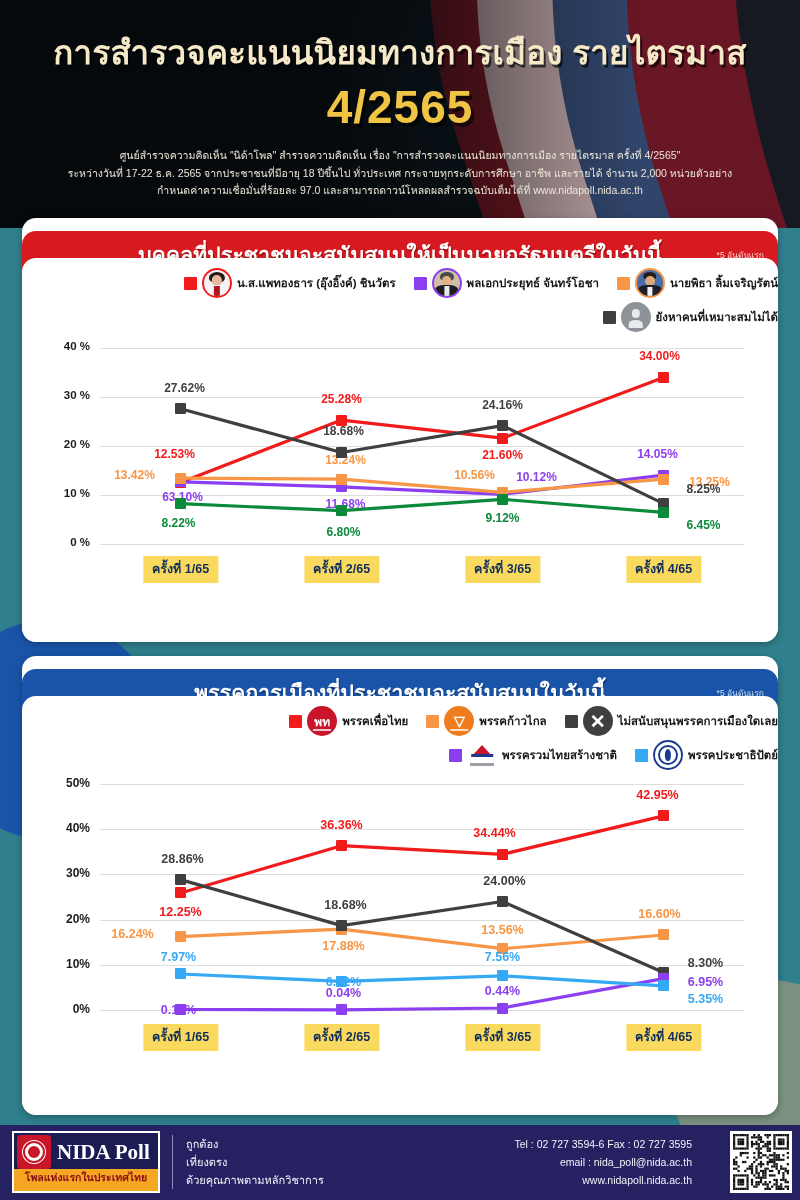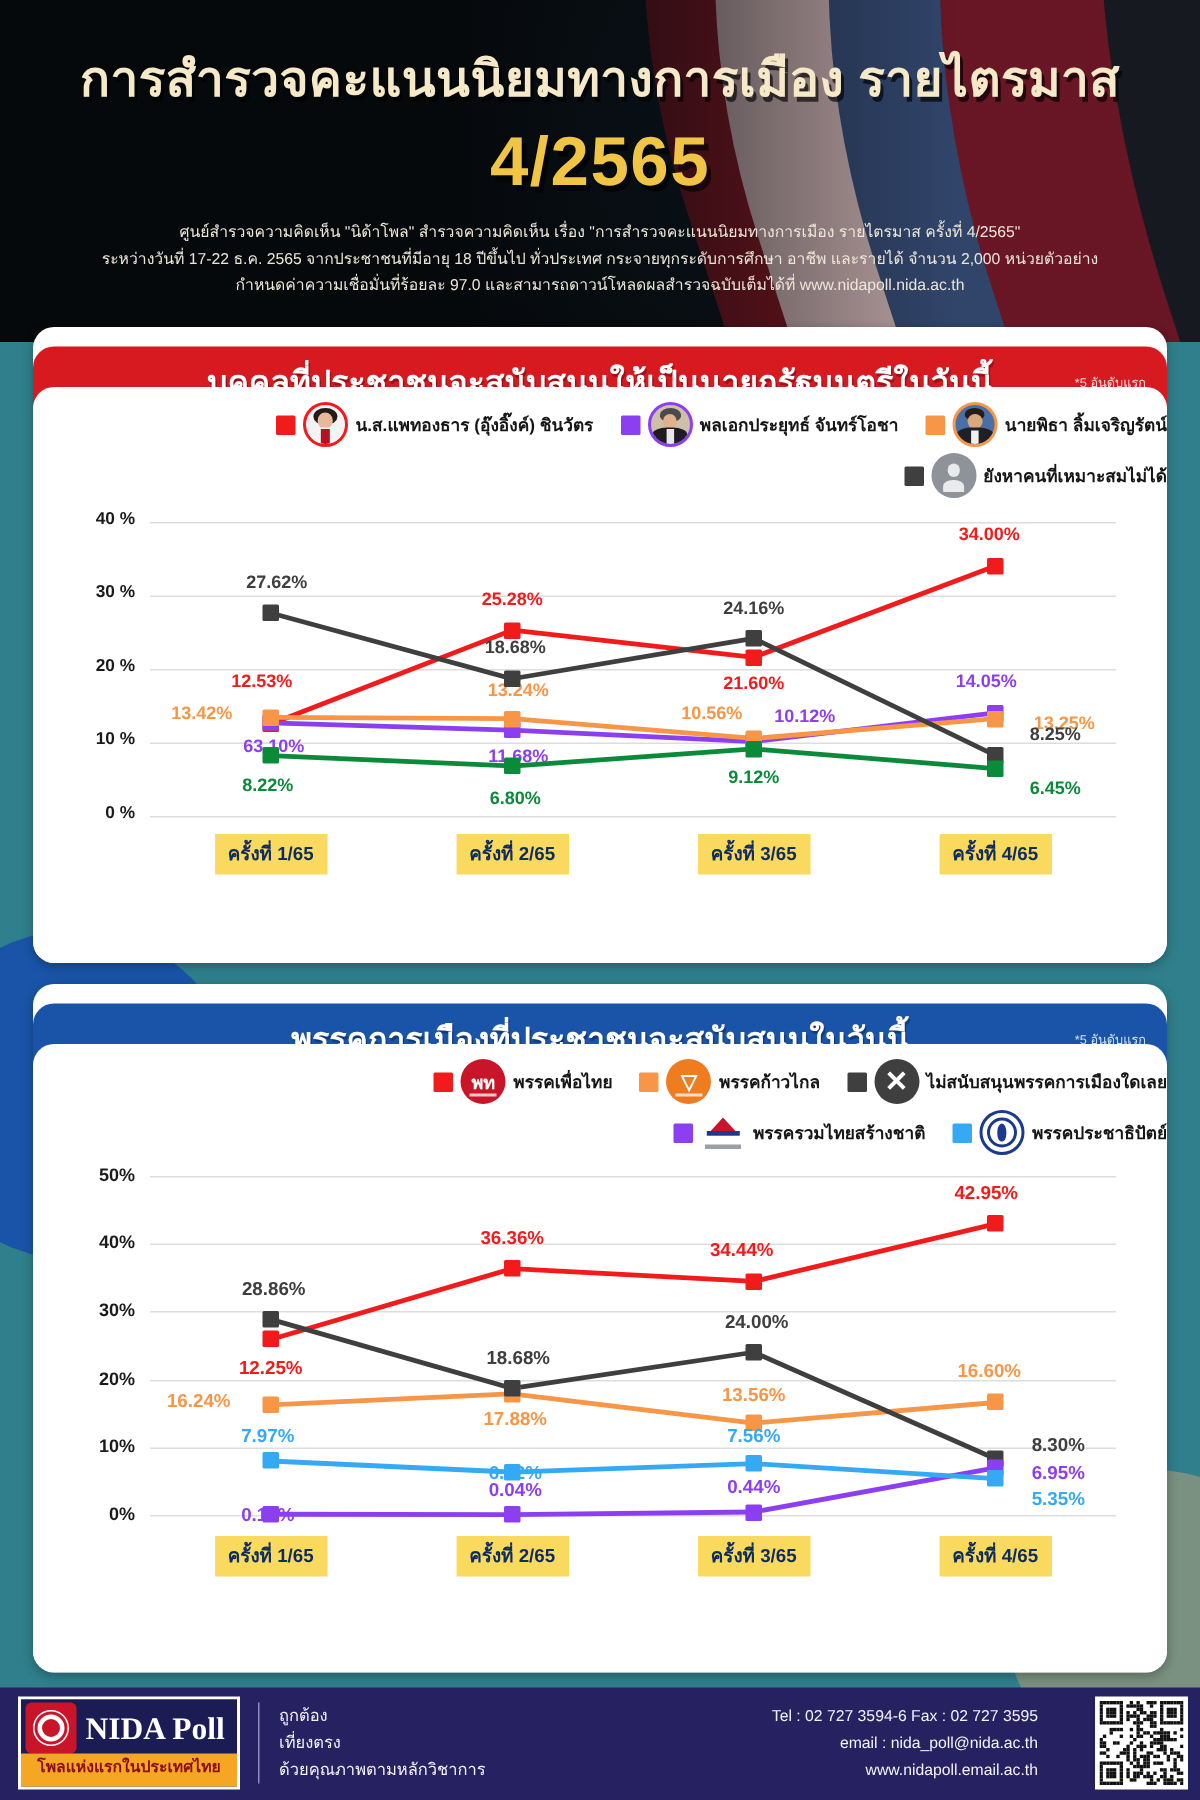--- a/index.html
+++ b/index.html
@@ -386,21 +386,21 @@
     </div>
     <div id="footer-divider"></div>
     <div id="footer-slogans">
       <div>ถูกต้อง</div>
       <div>เที่ยงตรง</div>
       <div>ด้วยคุณภาพตามหลักวิชาการ</div>
     </div>
     <div id="footer-contact">
       <div>Tel : 02 727 3594-6 Fax : 02 727 3595</div>
       <div>email : nida_poll@nida.ac.th</div>
-      <div>www.nidapoll.email.ac.th</div>
+      <div>www.nidapoll.nida.ac.th</div>
     </div>
     <div id="qr">
         <svg width="56" height="56">
           <rect x="20.160000000000004" y="0" width="2.24" height="2.24" fill="#111"></rect>
           <rect x="24.64" y="0" width="2.24" height="2.24" fill="#111"></rect>
           <rect x="31.360000000000003" y="0" width="2.24" height="2.24" fill="#111"></rect>
           <rect x="33.6" y="0" width="2.24" height="2.24" fill="#111"></rect>
           <rect x="35.84" y="0" width="2.24" height="2.24" fill="#111"></rect>
           <rect x="17.92" y="2.24" width="2.24" height="2.24" fill="#111"></rect>
           <rect x="20.160000000000004" y="2.24" width="2.24" height="2.24" fill="#111"></rect>

